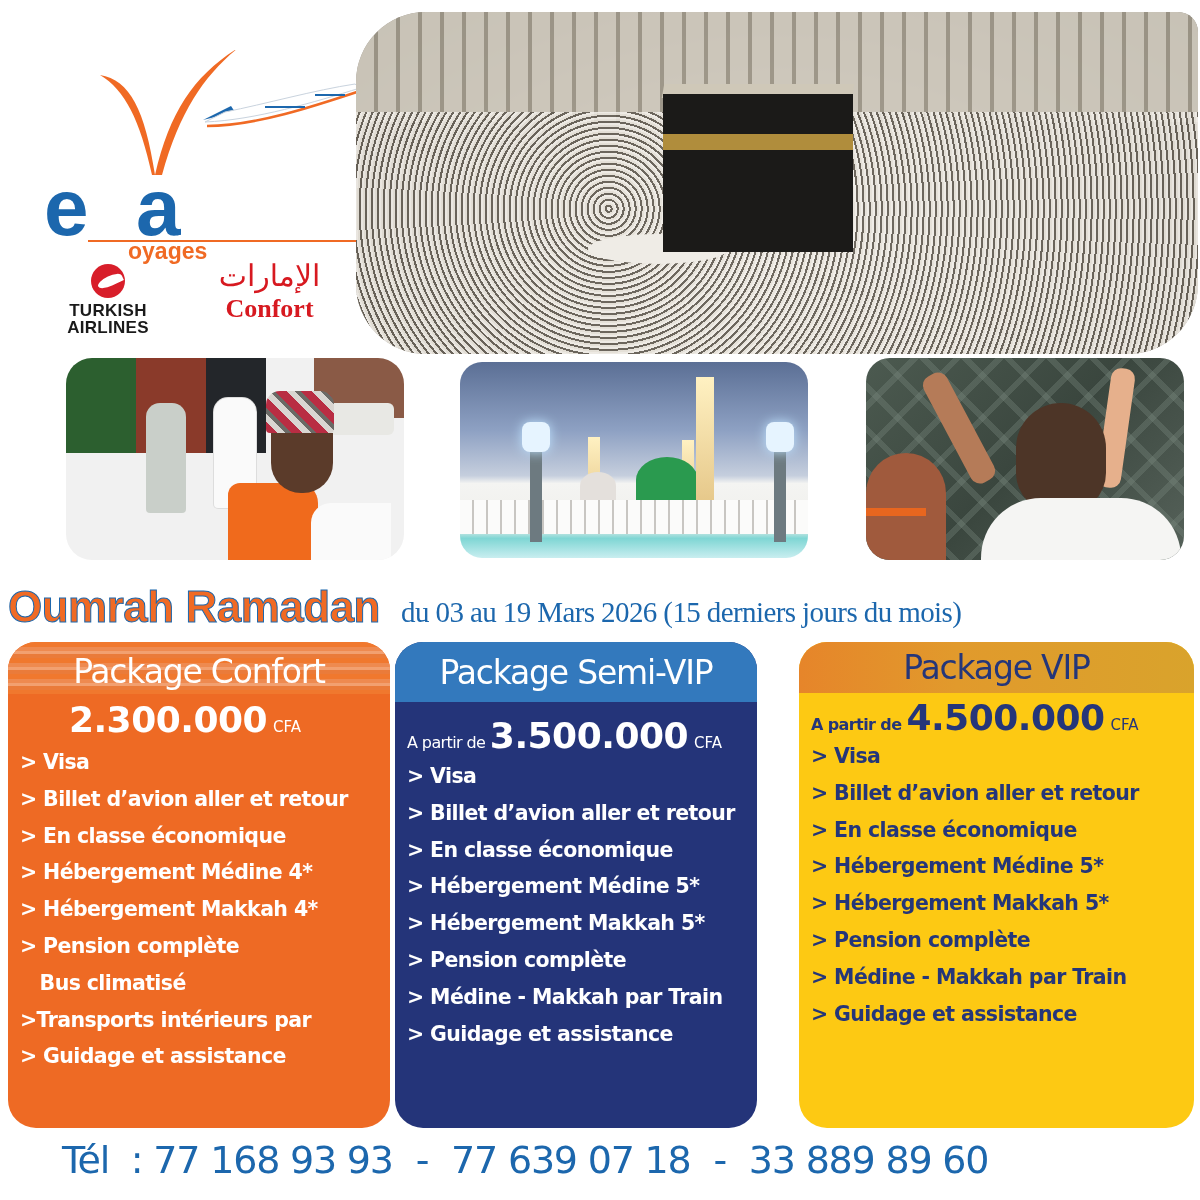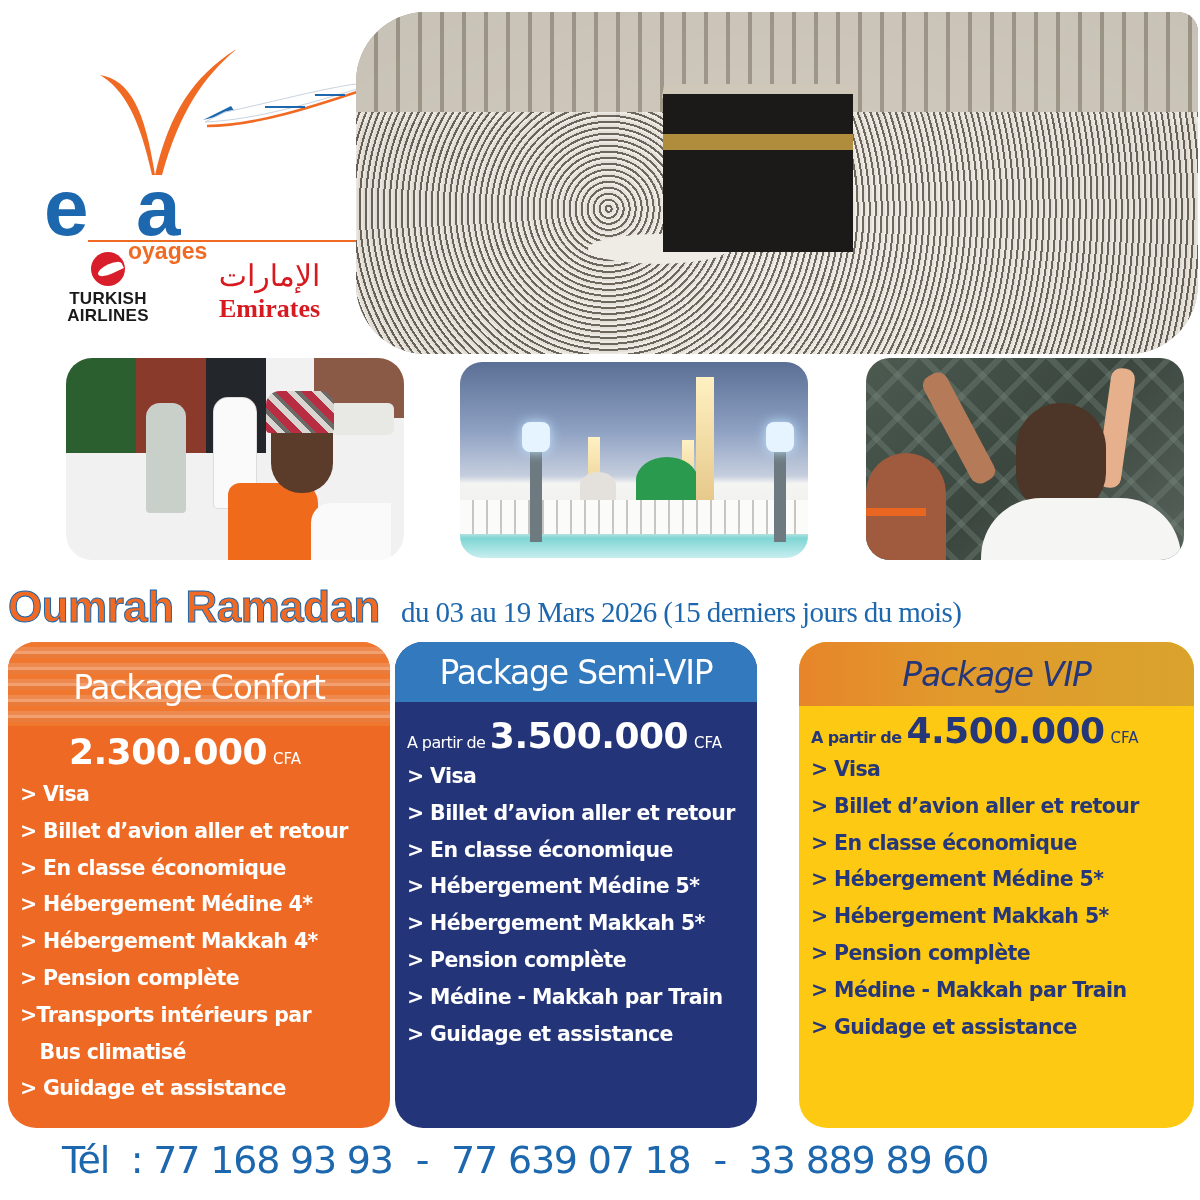--- a/index.html
+++ b/index.html
@@ -9,21 +9,21 @@
   
   .logo-area { position:absolute; left:40px; top:40px; width:290px; height:200px; }
   .plane { position:absolute; left:155px; top:40px; width:170px; height:60px; }
   .eva-word { position:absolute; left:4px; top:128px; font-family:"Liberation Sans", sans-serif; font-weight:bold; font-size:80px; color:#1c67ad; letter-spacing:-3px; line-height:80px; }
   .eva-e { position:absolute; left:0; top:0; }
   .eva-a { position:absolute; left:92px; top:0; }
   .eva-v { position:absolute; left:60px; top:10px; width:140px; height:130px; }
   .eva-line { position:absolute; left:48px; top:200px; width:275px; height:2px; background:#f06a24; }
   .voyages { position:absolute; left:88px; top:198px; font-family:"Liberation Sans", sans-serif; font-size:23px; font-weight:bold; color:#f06a24; }
 
-  .turkish { position:absolute; left:58px; top:252px; width:100px; height:80px; text-align:center; }
+  .turkish { position:absolute; left:58px; top:264px; width:100px; height:80px; text-align:center; }
   .tk-logo { width:34px; height:34px; border-radius:50%; background:#d81e2a; margin:0 auto 4px; position:relative; overflow:hidden; }
   .tk-logo::after { content:""; position:absolute; left:6px; top:12px; width:26px; height:10px; border-radius:50% 50% 0 50%; background:#fff; transform:rotate(-25deg); }
   .tk-text { font-family:"Liberation Sans", sans-serif; font-weight:bold; font-size:17px; line-height:17px; color:#1a1a1a; letter-spacing:0.3px; }
 
   .emirates { position:absolute; left:212px; top:256px; width:115px; height:80px; text-align:center; }
   .em-arabic { font-family:"DejaVu Serif", serif; font-size:30px; color:#d71920; line-height:40px; }
   .em-text { font-family:"Liberation Serif", serif; font-weight:bold; font-size:26px; color:#d71920; line-height:26px; }
 
   
   .photo { position:absolute; overflow:hidden; }
@@ -83,29 +83,29 @@
   .card-head { height:62px; display:flex; align-items:center; justify-content:center; font-family:"DejaVu Sans", sans-serif; font-size:33px; letter-spacing:-1.2px; }
   .card-body { padding:0 0 0 12px; }
   .price-row { white-space:nowrap; font-family:"DejaVu Sans", sans-serif; }
   .price-prefix { font-size:16px; letter-spacing:-0.6px; }
   .price-value { font-size:36px; font-weight:bold; letter-spacing:-0.5px; }
   .price-cur { font-size:15px; margin-left:6px; }
   .feature-list { list-style:none; }
   .feature { font-family:"DejaVu Sans", sans-serif; font-weight:bold; font-size:20.5px; line-height:36.8px; letter-spacing:-0.6px; white-space:nowrap; }
 
   .card-confort { left:8px; width:382px; background:#ee6a24; color:#ffffff; }
-  .card-confort .card-head { background:repeating-linear-gradient(180deg,#f0782e 0 5px,#ee8a50 5px 9px,#f2a070 9px 12px,#ea7b3a 12px 16px); color:#ffffff; height:84px; padding-top:6px; }
+  .card-confort .card-head { background:repeating-linear-gradient(180deg,#f0782e 0 5px,#ee8a50 5px 9px,#f2a070 9px 12px,#ea7b3a 12px 16px); color:#ffffff; height:52px; padding-top:6px; }
   .card-confort .price-row { text-align:center; padding-right:40px; margin-top:5px; margin-bottom:4px; }
 
   .card-semi { left:395px; width:362px; background:#243479; color:#ffffff; }
   .card-semi .card-head { background:#3379bd; color:#ffffff; height:60px; }
   .card-semi .price-row { margin-top:13px; margin-bottom:2px; }
 
   .card-vip { left:799px; width:395px; background:#fdc913; color:#253679; }
-  .card-vip .card-head { background:linear-gradient(90deg,#e6852a 0%, #e19a2c 40%, #d9a32c 100%); color:#253679; height:64px;font-style:italic; }
+  .card-vip .card-head { background:linear-gradient(90deg,#e6852a 0%, #e19a2c 40%, #d9a32c 100%); color:#253679; height:51px; }
   .card-vip .price-row { margin-top:4px; margin-bottom:0; }
 
   
   .footer { position:absolute; left:62px; top:1138px; white-space:nowrap; font-family:"DejaVu Sans", sans-serif; font-size:38px; color:#1c67ad; letter-spacing:-1.2px; }
   .footer-label { }
   .footer-phone { margin-right:0; }
   .footer-sep { margin:0 12px; }
 </style>
 </head>
 <body>
@@ -130,21 +130,21 @@
 </div>
 
 <div class="turkish">
   <div class="tk-logo"></div>
   <div class="tk-text">TURKISH</div>
   <div class="tk-text">AIRLINES</div>
 </div>
 
 <div class="emirates">
   <div class="em-arabic">الإمارات</div>
-  <div class="em-text">Emirates</div>
+  <div class="em-text">Confort</div>
 </div>
 
 <div class="photo photo-kaaba">
   <div class="gallery"></div>
   <div class="crowd"></div>
   <div class="mataf"></div>
   <div class="kaaba-top"></div>
   <div class="kaaba"></div>
   <div class="kiswa-band"></div>
 </div>
@@ -192,22 +192,22 @@
     <div class="price-row">
       <span class="price-value">2.300.000</span><span class="price-cur">CFA</span>
     </div>
     <ul class="feature-list">
       <li class="feature">&gt; Visa</li>
       <li class="feature">&gt; Billet d’avion aller et retour</li>
       <li class="feature">&gt; En classe économique</li>
       <li class="feature">&gt; Hébergement Médine 4*</li>
       <li class="feature">&gt; Hébergement Makkah 4*</li>
       <li class="feature">&gt; Pension complète</li>
+      <li class="feature" style="white-space:pre;">   Bus climatisé</li>
       <li class="feature">&gt;Transports intérieurs par</li>
-      <li class="feature" style="white-space:pre;">   Bus climatisé</li>
       <li class="feature">&gt; Guidage et assistance</li>
     </ul>
   </div>
 </div>
 
 <div class="card card-semi">
   <div class="card-head">Package Semi-VIP</div>
   <div class="card-body">
     <div class="price-row">
       <span class="price-prefix">A partir de </span><span class="price-value">3.500.000</span><span class="price-cur">CFA</span>

